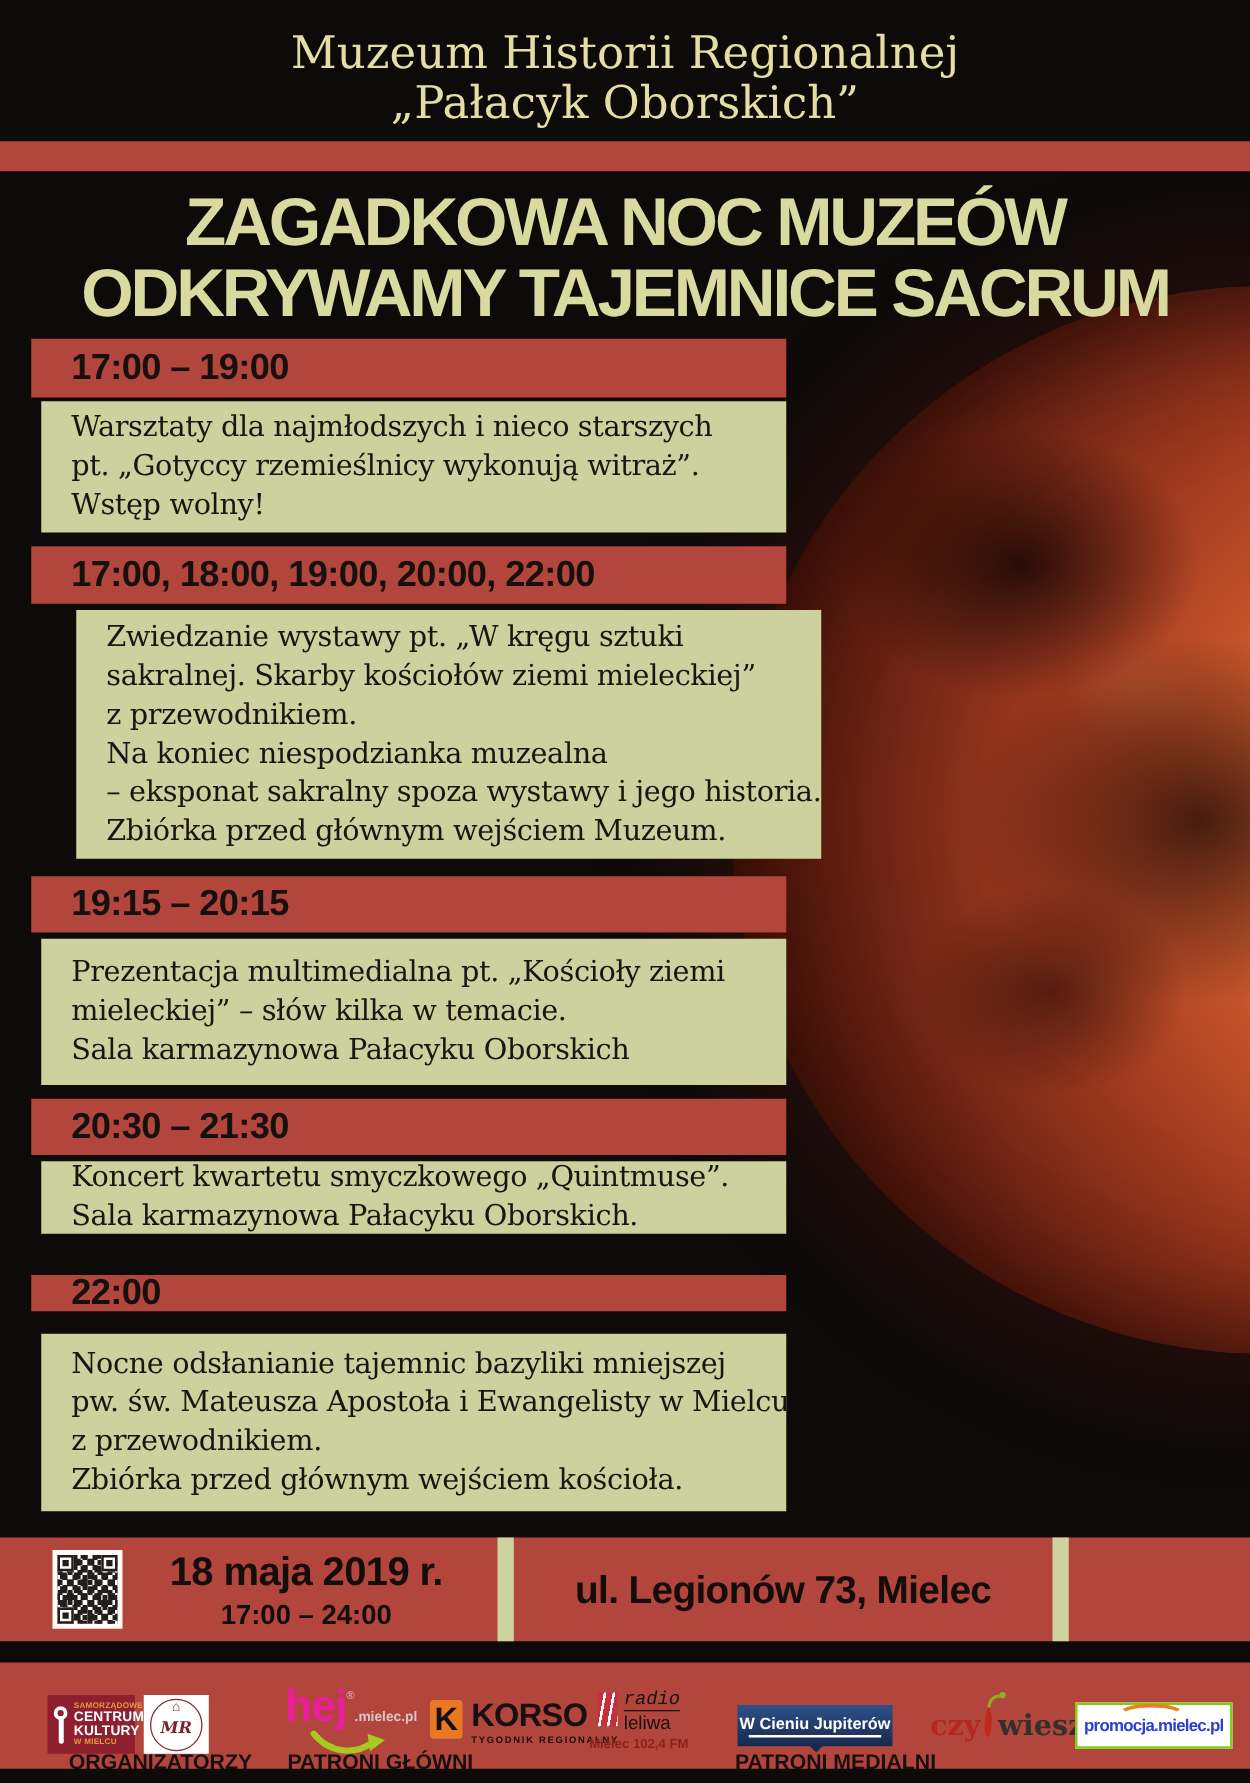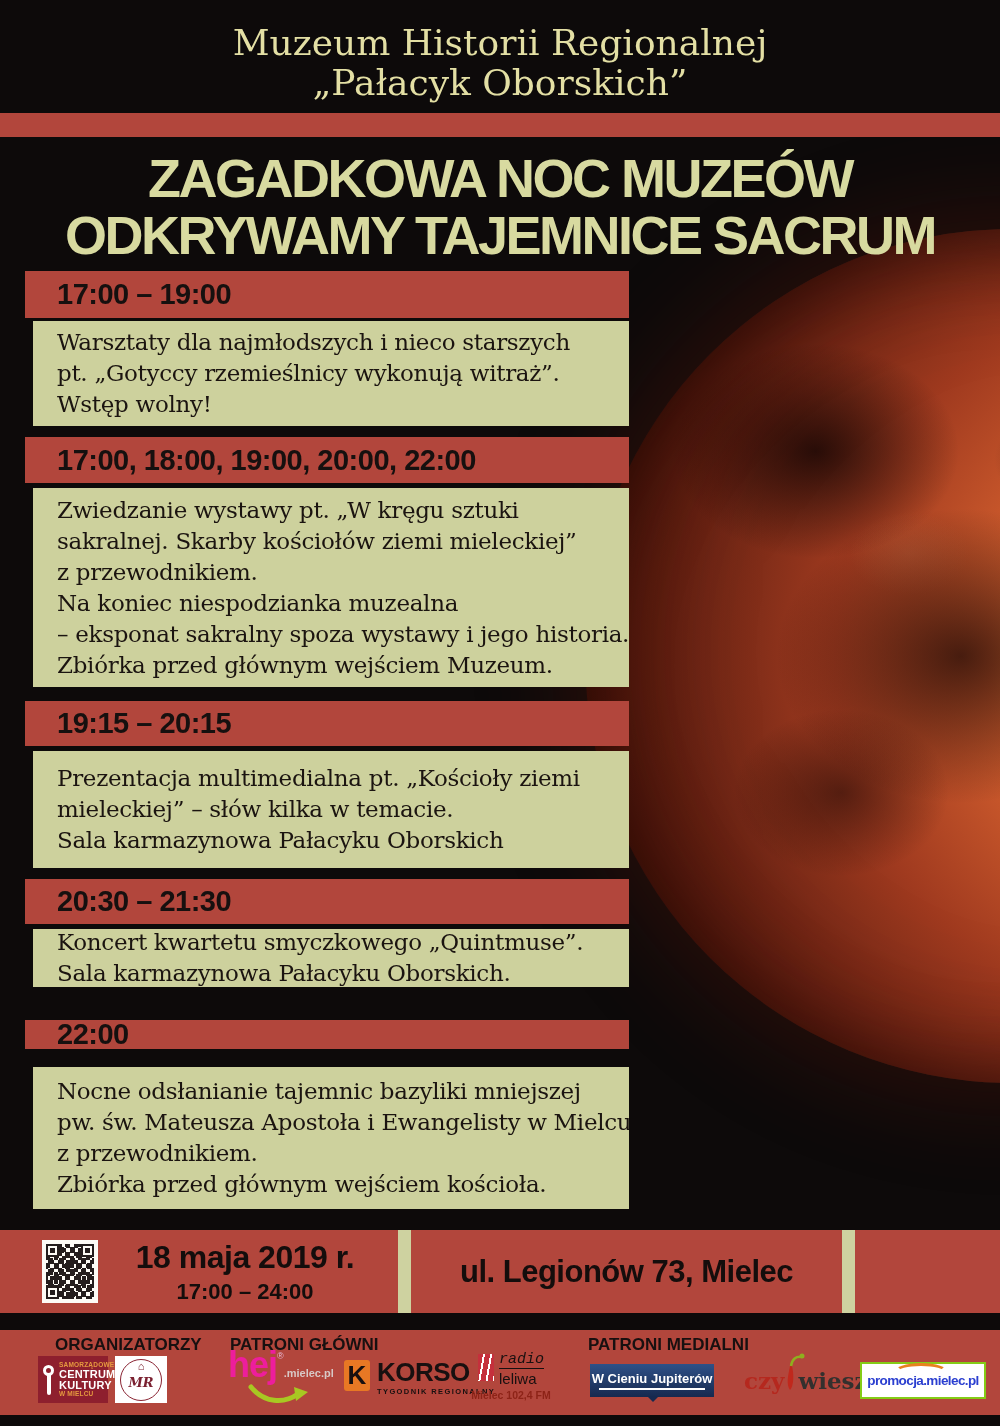--- a/index.html
+++ b/index.html
@@ -31,21 +31,21 @@
   
   .bar{position:absolute;left:25px;width:604px;background:#b2463c;color:#16100f;
        font-weight:bold;font-size:29px;letter-spacing:-.5px;display:flex;align-items:center;
        padding-left:32px;box-sizing:border-box;}
   .box{position:absolute;left:33px;width:596px;background:#cdd19d;color:#1b1410;
        font-family:"DejaVu Serif",serif;font-size:23px;letter-spacing:-.3px;line-height:31px;
        display:flex;flex-direction:column;justify-content:center;padding-left:24px;
        box-sizing:border-box;overflow:hidden;}
   .ln{white-space:nowrap;}
   .b1{top:271px;height:47px;} .x1{top:321px;height:105px;}
-  .b2{top:437px;height:46px;} .x2{top:488px;height:199px;}
+  .b2{top:437px;height:46px;} .x2{top:488px;height:199px;margin-left:28px;}
   .b3{top:701px;height:45px;} .x3{top:751px;height:117px;}
   .b4{top:879px;height:45px;} .x4{top:929px;height:58px;}
   .b5{top:1020px;height:29px;} .x5{top:1067px;height:142px;}
   
   .band{position:absolute;left:0;top:1230px;width:1000px;height:83px;background:#b2463c;}
   .qr{position:absolute;left:42px;top:1240px;width:56px;height:63px;background:#fdfbf6;
       padding:4px;box-sizing:border-box;}
   .qr-in{width:100%;height:100%;position:relative;
       background:repeating-conic-gradient(#241d1d 0% 25%, transparent 0% 50%) 0 0/8px 8px,
                  repeating-conic-gradient(transparent 0% 25%, #241d1d 0% 50%) 2px 3px/11px 11px;}
@@ -58,21 +58,21 @@
   .vdiv{position:absolute;top:1230px;width:13px;height:83px;background:#ced2a0;}
   .vd1{left:398px;} .vd2{left:842px;}
   .addr{position:absolute;left:411px;top:1230px;width:431px;height:83px;display:flex;
         align-items:center;justify-content:center;color:#140d0c;font-size:31px;font-weight:bold;
         letter-spacing:-.5px;white-space:nowrap;}
   .free{position:absolute;left:855px;top:1230px;width:145px;height:83px;display:flex;
         flex-direction:column;align-items:center;justify-content:center;color:#140d0c;
         font-size:27px;font-weight:bold;line-height:31px;}
   
   .fband{position:absolute;left:0;top:1330px;width:1000px;height:85px;background:#b2463c;}
-  .flbl{position:absolute;top:1335px;color:#181010;font-size:17px;font-weight:bold;white-space:nowrap;}
+  .flbl{position:absolute;top:1400px;color:#181010;font-size:17px;font-weight:bold;white-space:nowrap;}
   .lb1{left:55px;} .lb2{left:230px;} .lb3{left:588px;}
   .sck{position:absolute;left:38px;top:1356px;width:70px;height:47px;background:#8e1f2e;
        display:flex;align-items:center;padding-left:4px;box-sizing:border-box;}
   .sck-ic{width:15px;height:30px;position:relative;flex:none;}
   .sck-ic::before{content:"";position:absolute;left:1px;top:0;width:11px;height:11px;
        border-radius:50%;border:3px solid #fff;box-sizing:border-box;background:transparent;}
   .sck-ic::after{content:"";position:absolute;left:5px;top:8px;width:4px;height:22px;background:#fff;
        border-radius:0 0 3px 3px;}
   .sck-t{display:flex;flex-direction:column;line-height:1;margin-left:2px;}
   .sck-o{color:#e59a3f;font-size:6.5px;font-weight:bold;letter-spacing:.2px;}

